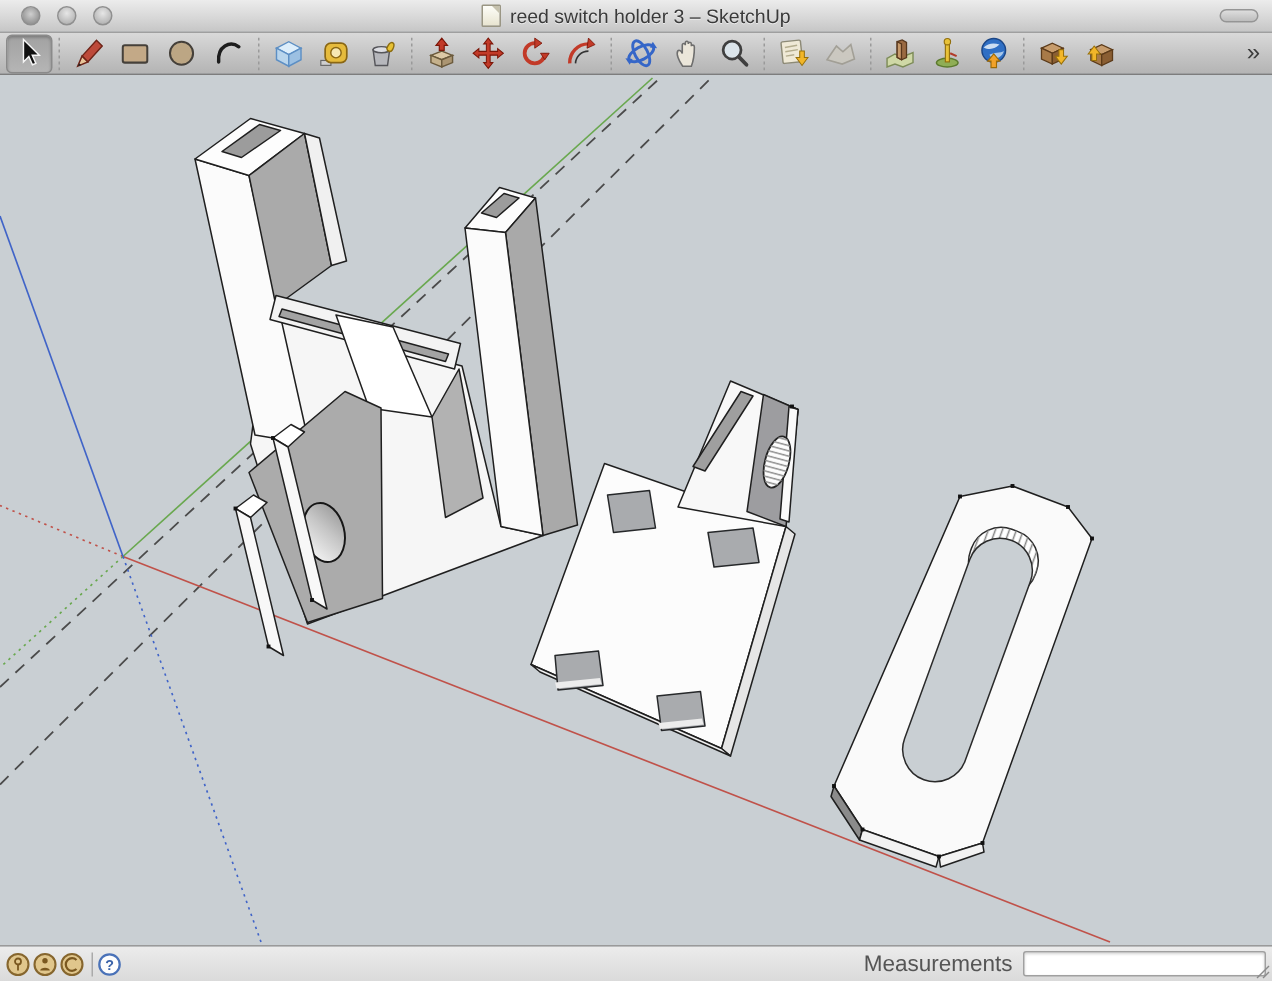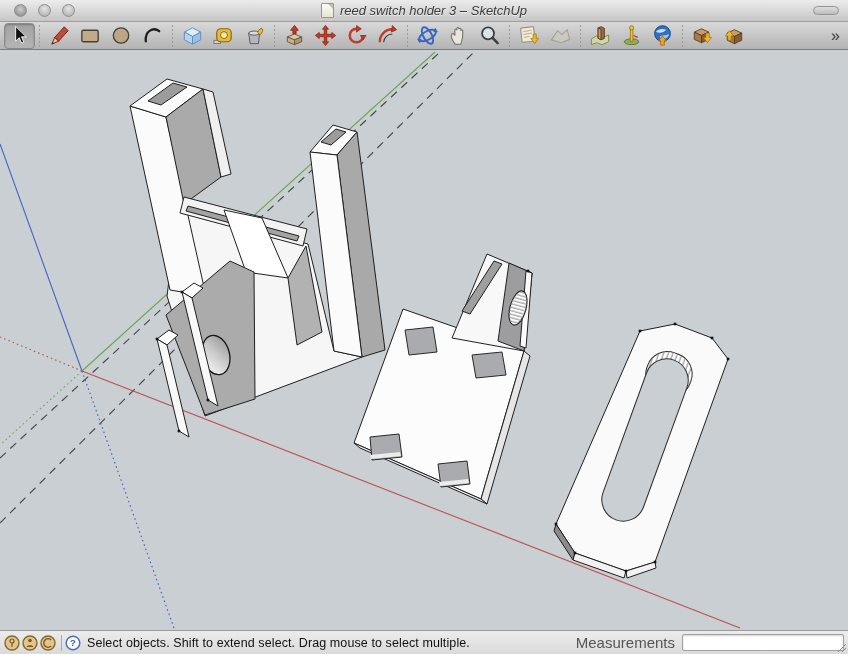--- a/index.html
+++ b/index.html
@@ -1,19 +1,19 @@
 <!DOCTYPE html>
 <html><head>
 <meta charset="utf-8">
 <style>
   html,body{margin:0;padding:0;background:#666;}
   *{box-sizing:border-box;font-family:"Liberation Sans",sans-serif;}
   .window{width:848px;height:654px;display:flex;flex-direction:column;background:#c9cfd3;overflow:hidden;position:relative;}
   
-  .titlebar{height:22px;flex:0 0 22px;background:linear-gradient(#ececec,#d2d2d2 70%,#c6c6c6);border-bottom:1px solid #9f9f9f;display:flex;align-items:center;position:relative;font-style:italic;}
+  .titlebar{height:22px;flex:0 0 22px;background:linear-gradient(#ececec,#d2d2d2 70%,#c6c6c6);border-bottom:1px solid #9f9f9f;display:flex;align-items:center;position:relative;}
   .lights{display:flex;gap:11px;margin-left:14px;}
   .light{width:13px;height:13px;border-radius:50%;background:radial-gradient(circle at 50% 35%,#e6e6e6,#b9b9b9 70%,#a5a5a5);border:1px solid #8f8f8f;}
   .light.first{background:radial-gradient(circle at 50% 40%,#cfcfcf,#9b9b9b 65%,#8b8b8b);}
   .title-wrap{position:absolute;left:0;right:0;top:0;bottom:0;display:flex;align-items:center;justify-content:center;gap:6px;pointer-events:none;}
   .title-text{font-size:13px;color:#3a3a3a;text-shadow:0 1px 0 rgba(255,255,255,.6);}
   .proxy{width:13px;height:15px;background:linear-gradient(#fdfdf8,#e8e4d0);border:1px solid #9a9684;border-radius:1px;position:relative;}
   .proxy:after{content:"";position:absolute;right:0;top:0;border-style:solid;border-width:0 5px 5px 0;border-color:transparent #c6c2ae transparent transparent;}
   .pill{position:absolute;right:9px;top:6px;width:26px;height:9px;border-radius:5px;background:linear-gradient(#dedede,#bdbdbd);border:1px solid #959595;}
   
   .toolbar{height:28px;flex:0 0 28px;background:linear-gradient(#d9d9d9,#c2c2c2 60%,#b4b4b4);border-bottom:1px solid #7d7d7d;display:flex;align-items:center;padding:0 4px;}
@@ -342,21 +342,20 @@
     </svg>
     <svg class="coin" viewBox="0 0 16 16">
       <circle cx="8" cy="8" r="7" fill="#e0c68c" stroke="#86662e" stroke-width="1.4"></circle>
       <path d="M11,5 A4.2,4.2 0 1 0 11,11" fill="none" stroke="#7a5820" stroke-width="1.5"></path>
     </svg>
     <span class="sb-divider"></span>
     <svg class="help-badge" viewBox="0 0 16 16">
       <circle cx="8" cy="8" r="6.8" fill="#fdfdfd" stroke="#4a72b8" stroke-width="1.5"></circle>
       <text x="8" y="11.4" text-anchor="middle" font-size="9.5" font-weight="bold" fill="#3a62a8" font-family="Liberation Sans,sans-serif">?</text>
     </svg>
-    <span class="sb-text">Select objects. Shift to extend select. Drag mouse to select multiple.</span>
     <span class="meas-label">Measurements</span>
     <input class="meas-input" type="text" value="" style="">
     <svg class="grip" width="11" height="11">
       <line x1="2" y1="10" x2="10" y2="2" stroke="#8a8a8a" stroke-width="1"></line>
       <line x1="6" y1="10" x2="10" y2="6" stroke="#8a8a8a" stroke-width="1"></line>
     </svg>
   </div>
 
 </div>
 

